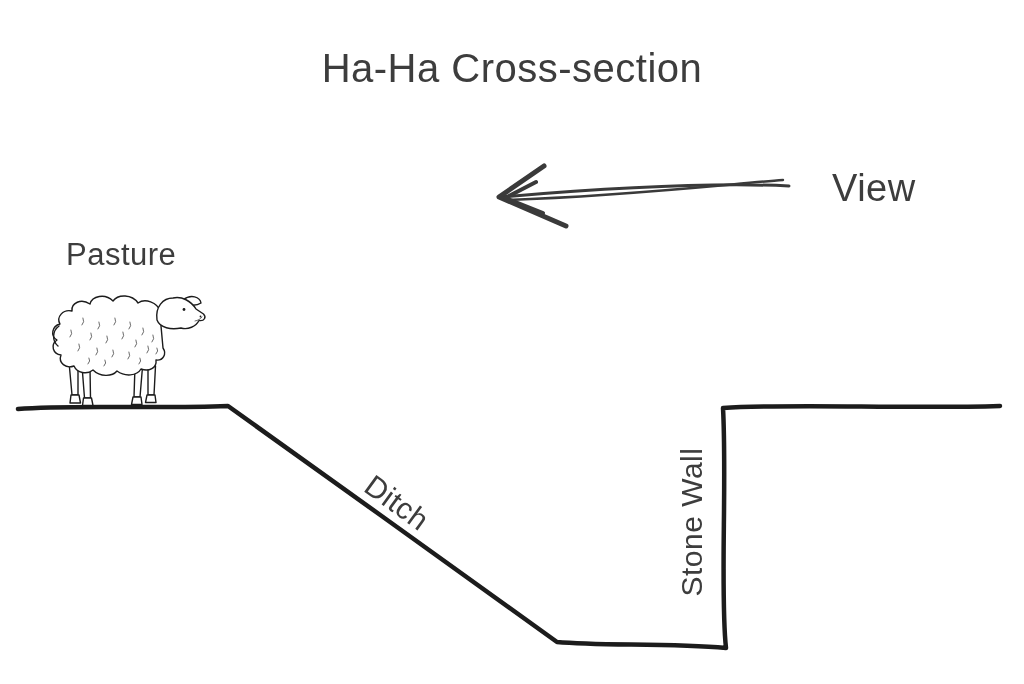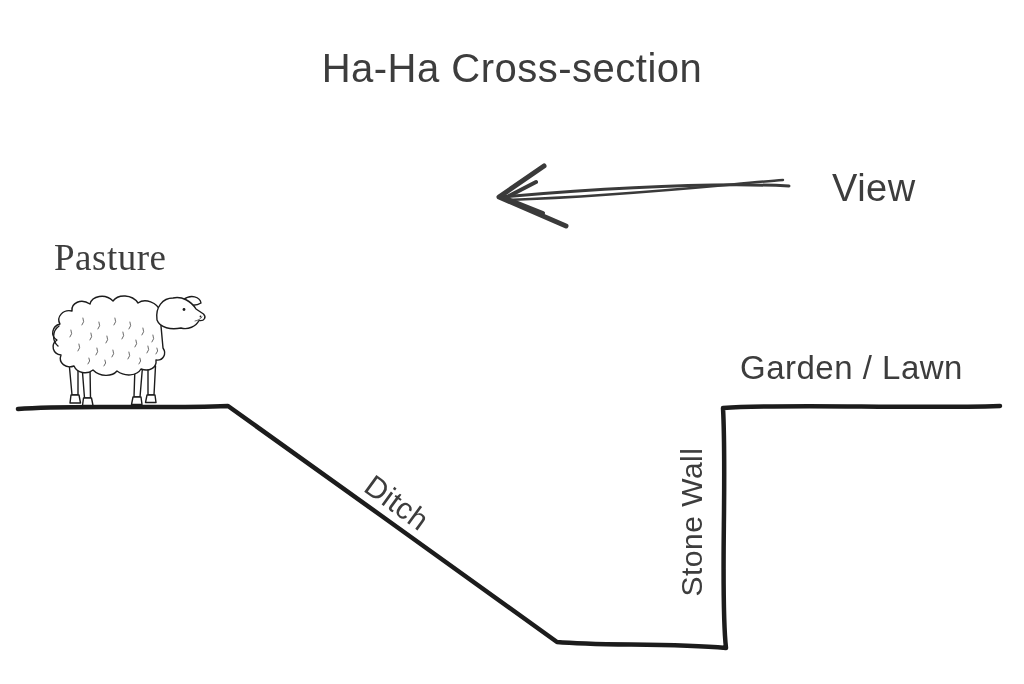--- a/index.html
+++ b/index.html
@@ -29,23 +29,22 @@
     left: 0; right: 0; top: 46px;
     text-align: center;
     font-size: 40px;
   }
   .view-label {
     left: 812px; top: 168px;
     font-size: 38px;
     margin-left: 20px;
   }
   .pasture-label {
-    left: 54px; top: 238px;
-    font-size: 37px;
-    font-family: Liberation Serif, serif;
+    left: 66px; top: 238px;
+    font-size: 31px;
   }
   .garden-label {
     left: 740px; top: 350px;
     font-size: 33px;
   }
   .ditch-label {
     left: 358px; top: 486px;
     width: 78px;
     text-align: center;
     font-size: 30px;
@@ -159,17 +158,16 @@
                M 34 56 q 2 4 -1 7 M 52 60 q 2 4 -1 7 M 68 62 q 2 4 -1 7
                M 84 64 q 2 4 -1 7 M 103 58 q 2 4 -1 7 M 26 42 q 2 4 -1 7
                M 60 72 q 2 3 -1 6 M 44 70 q 2 3 -1 6 M 95 70 q 2 3 -1 6
                M 108 47 q 2 4 -1 7 M 112 60 q 2 3 -1 6"></path>
     </g>
   </svg>
 
   <div class="label title">Ha-Ha Cross-section</div>
   <div class="label view-label">View</div>
   <div class="label pasture-label">Pasture</div>
-  <div class="label garden-label">Garden / Lawn</div>
   <div class="label ditch-label">Ditch</div>
   <div class="label stonewall-label">Stone Wall</div>
 
 </div>
 
 </body></html>

